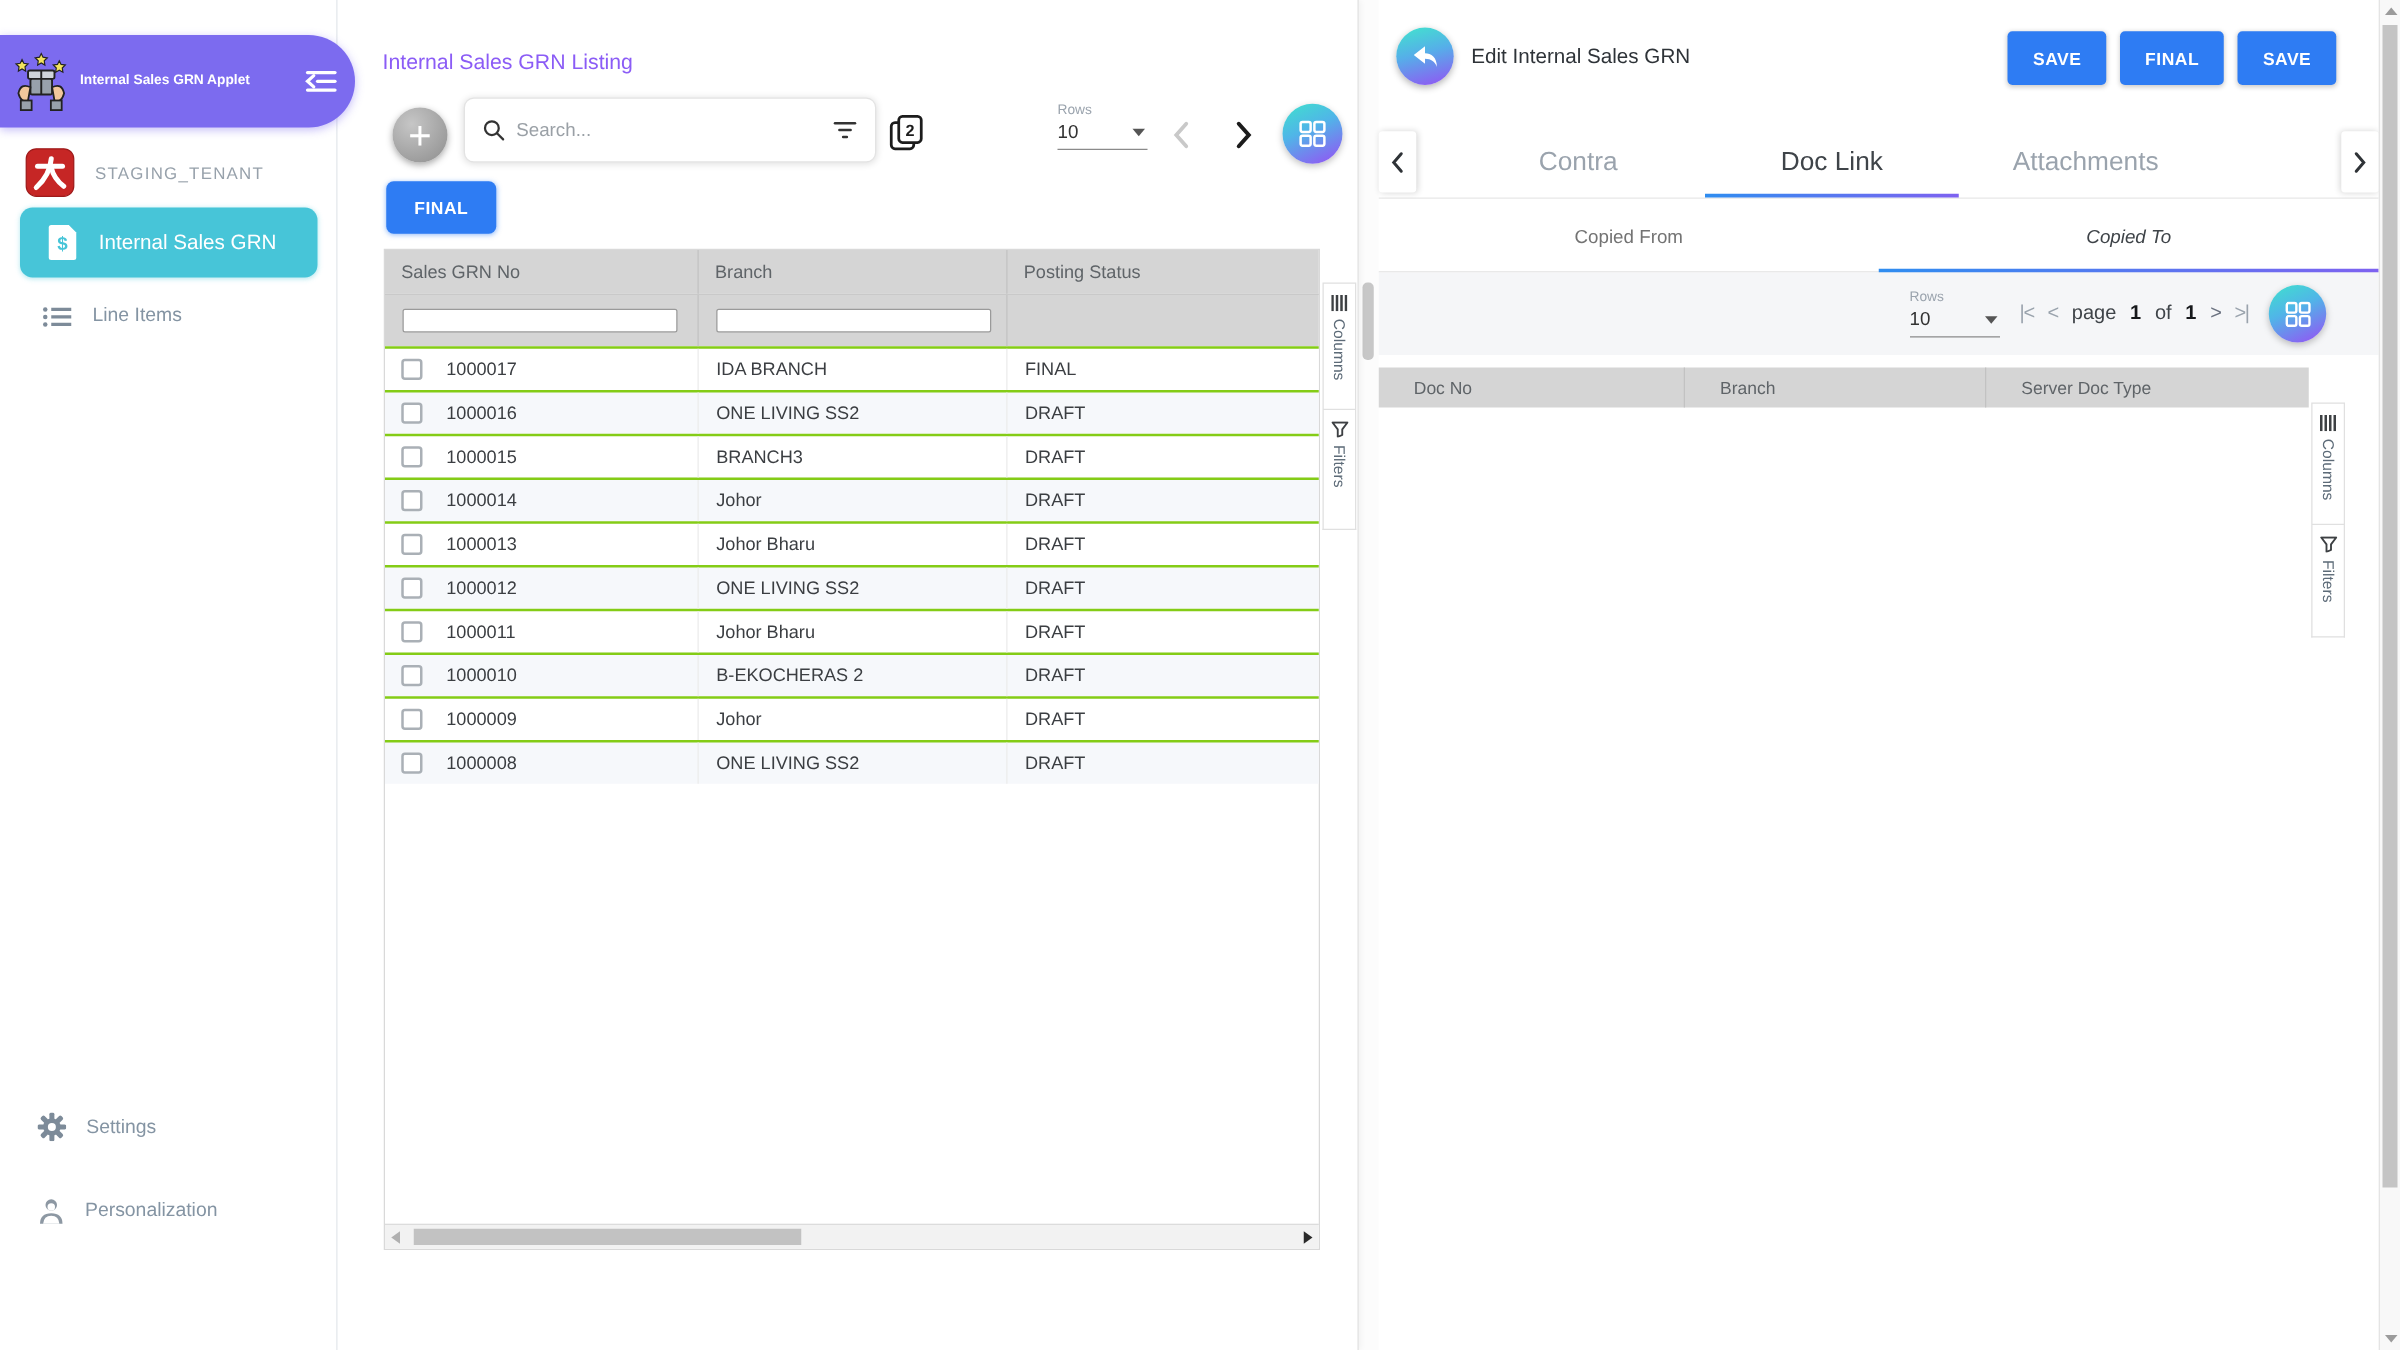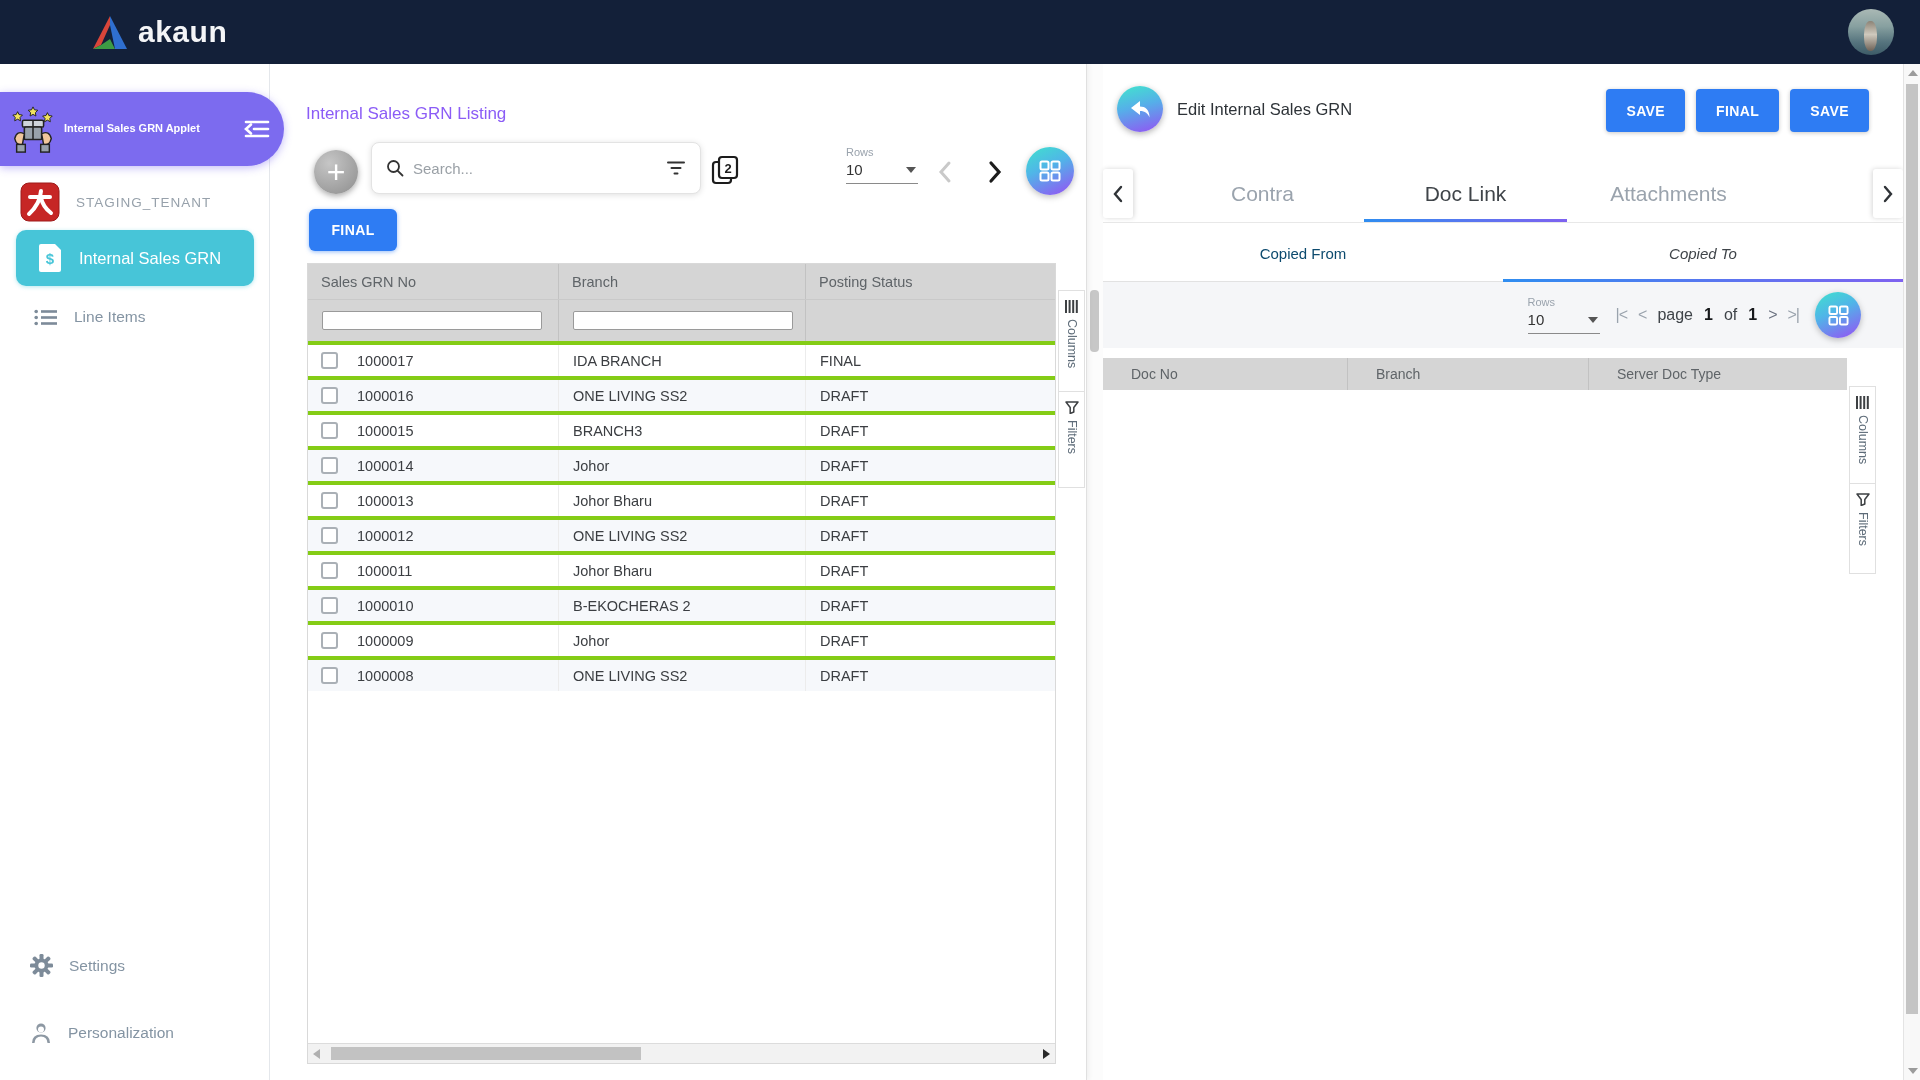--- a/index.html
+++ b/index.html
@@ -64,21 +64,21 @@
 
   .table-wrap { position:absolute; left:37px; top:199px; width:749px; height:801px; border:1px solid #d9d9d9; background:#fff; }
   .t-header { display:flex; background:#d5d5d5; height:35px; align-items:center; }
   .t-header .th { font-size:14.5px; color:#5f6468; padding-left:13px; height:100%; display:flex; align-items:center; }
   .t-header .th + .th { border-left:1px solid #c2c2c2; }
   .t-filter { display:flex; background:#d5d5d5; height:42px; align-items:center; border-top:1px solid #c9c9c9; }
   .t-filter .fc { height:100%; display:flex; align-items:center; padding-left:14px; }
   .t-filter .fc + .fc { border-left:1px solid #c2c2c2; }
   .t-filter input { width:220px; height:19px; border:1px solid #9a9a9a; border-radius:2px; background:#fff; outline:none; font-family:inherit; }
   .c0 { width:250px; } .c1 { width:247px; } .c2 { width:250px; }
-  .tr { display:flex; height:35px; border-top:4px solid #84cc16; background:#fff; cursor:pointer; }
+  .tr { display:flex; height:35px; border-top:2px solid #84cc16; background:#fff; cursor:pointer; }
   .tr.alt { background:#f6f8fb; }
   .tr .td { height:100%; display:flex; align-items:center; font-size:14.5px; color:#3b3e42; }
   .tr .td + .td { border-left:1px solid #ececec; padding-left:14px; }
   .cbx { width:17px; height:17px; border:2px solid #aab0b6; border-radius:3px; background:#fff; margin-left:13px; flex:0 0 auto; }
   .td .cell-text { margin-left:19px; }
 
   .h-scroll { position:absolute; left:0; right:0; bottom:0; height:20px; background:#f2f2f2; border-top:1px solid #dcdcdc; }
   .h-thumb { position:absolute; left:23px; top:3px; width:310px; height:13px; background:#c2c2c2; cursor:pointer; }
   .h-arrow-l { position:absolute; left:5px; top:5px; width:0; height:0; border-top:5px solid transparent; border-bottom:5px solid transparent; border-right:7px solid #b0b0b0; cursor:pointer; }
   .h-arrow-r { position:absolute; right:5px; top:5px; width:0; height:0; border-top:5px solid transparent; border-bottom:5px solid transparent; border-left:7px solid #2a2a2a; cursor:pointer; }
@@ -107,21 +107,21 @@
   .tabs-bar { position:absolute; top:101px; left:0; right:0; height:58px; border-bottom:1px solid #e8e8e8; display:flex; align-items:stretch; }
   .chev-box { width:30px; margin:4px 0; background:#fff; border-radius:3px; box-shadow:1px 0 5px rgba(0,0,0,.16);
         display:flex; align-items:center; justify-content:center; cursor:pointer; border:none; }
   .chev-box.right { margin-left:auto; box-shadow:-1px 0 5px rgba(0,0,0,.16); }
   .etabs { display:flex; margin-left:28px; }
   .etab { width:203px; display:flex; align-items:center; justify-content:center; font-size:21px; color:#9aa3ad; cursor:pointer; position:relative; }
   .etab.active { color:#3f4449; }
   .etab.active::after { content:""; position:absolute; left:0; right:0; bottom:0; height:3px;
         background:linear-gradient(90deg,#2f8df0,#7e62f0); }
   .subtabs-bar { position:absolute; top:161px; left:0; right:0; height:57px; border-bottom:1px solid #e2e2e2; display:flex; }
-  .subtab { width:50%; display:flex; align-items:center; justify-content:center; font-size:15px; color:#0c4a6e; cursor:pointer; position:relative; }
+  .subtab { width:50%; display:flex; align-items:center; justify-content:center; font-size:15px; color:#737373; cursor:pointer; position:relative; }
   .subtab.active { color:#3f4449;font-style:italic; }
   .subtab.active::after { content:""; position:absolute; left:0; right:0; bottom:-1px; height:3px;
         background:linear-gradient(90deg,#2f8df0,#7e62f0); }
 
   .etoolbar { position:absolute; top:218px; left:0; right:0; height:66px; background:#f5f6f8; display:flex; align-items:center;
         justify-content:flex-end; padding-right:42px; gap:16px; }
   .pagination { display:flex; align-items:center; gap:11px; font-size:16px; color:#9aa3ad; }
   .pagination .pg-sym { cursor:pointer; letter-spacing:-1px; }
   .pagination .pg-word { color:#3f4449; }
   .pagination .pg-num { color:#16181b; font-weight:bold; }
@@ -140,31 +140,20 @@
   .page-scroll { width:17px; flex:0 0 17px; background:#f8f8f8; border-left:1px solid #e4e4e4; position:relative; }
   .ps-up { position:absolute; top:6px; left:4px; width:0; height:0; border-left:5px solid transparent; border-right:5px solid transparent; border-bottom:6px solid #9b9b9b; cursor:pointer; }
   .ps-down { position:absolute; bottom:6px; left:4px; width:0; height:0; border-left:5px solid transparent; border-right:5px solid transparent; border-top:6px solid #9b9b9b; cursor:pointer; }
   .ps-thumb { position:absolute; top:20px; left:2px; width:12px; height:930px; background:#c4c4c4; cursor:pointer; }
 </style>
 </head>
 <body>
 
 <div class="app">
 
-  <header class="navbar">
-    <div class="brand">
-      <svg width="40" height="40" viewBox="0 0 40 40">
-        <polygon points="20,4 3,37 11,33 20,13" fill="#d8453a"></polygon>
-        <polygon points="3,37 25,37 20,27 11,33" fill="#3d9b44"></polygon>
-        <polygon points="20,4 37,37 25,37 20,13" fill="#2f6fd0"></polygon>
-      </svg>
-      <span class="brand-name">akaun</span>
-    </div>
-    <div class="avatar"></div>
-  </header>
 
   <div class="body">
 
     <aside class="sidebar">
       <div class="applet-header">
         <svg width="50" height="50" viewBox="0 0 52 52">
           <polygon points="10,8 11.5,11 15,11.5 12.5,14 13,17.5 10,15.8 7,17.5 7.5,14 5,11.5 8.5,11" fill="#f2e35e" stroke="#222" stroke-width="1"></polygon>
           <polygon points="26,3 27.5,6 31,6.5 28.5,9 29,12.5 26,10.8 23,12.5 23.5,9 21,6.5 24.5,6" fill="#f2e35e" stroke="#222" stroke-width="1"></polygon>
           <polygon points="41,9 42.5,12 46,12.5 43.5,15 44,18.5 41,16.8 38,18.5 38.5,15 36,12.5 39.5,12" fill="#f2e35e" stroke="#222" stroke-width="1"></polygon>
           <rect x="15" y="17" width="22" height="7" rx="1.5" fill="#cfd4da" stroke="#222" stroke-width="1.6"></rect>

